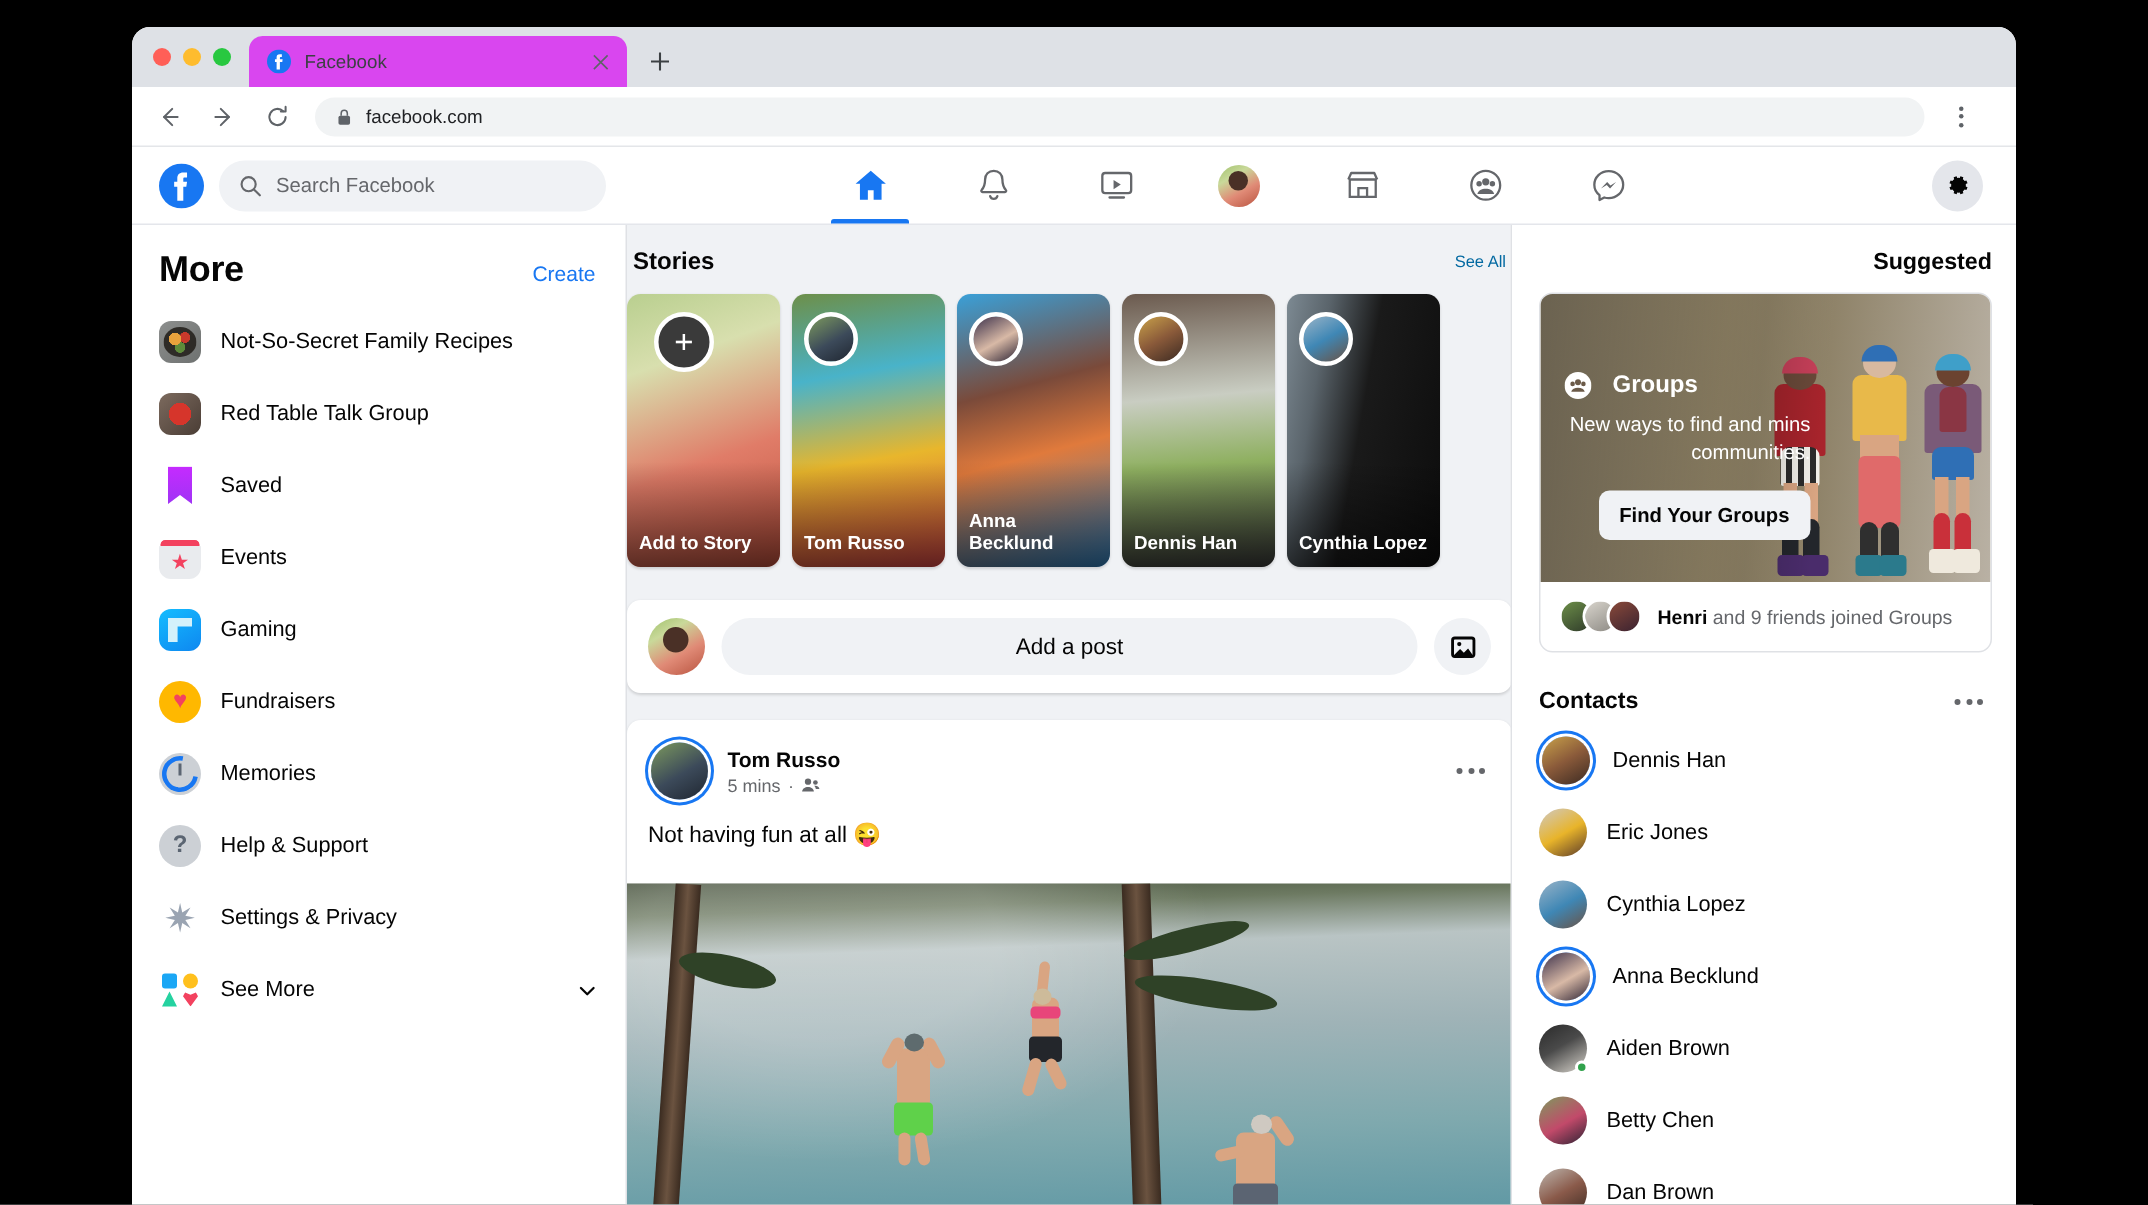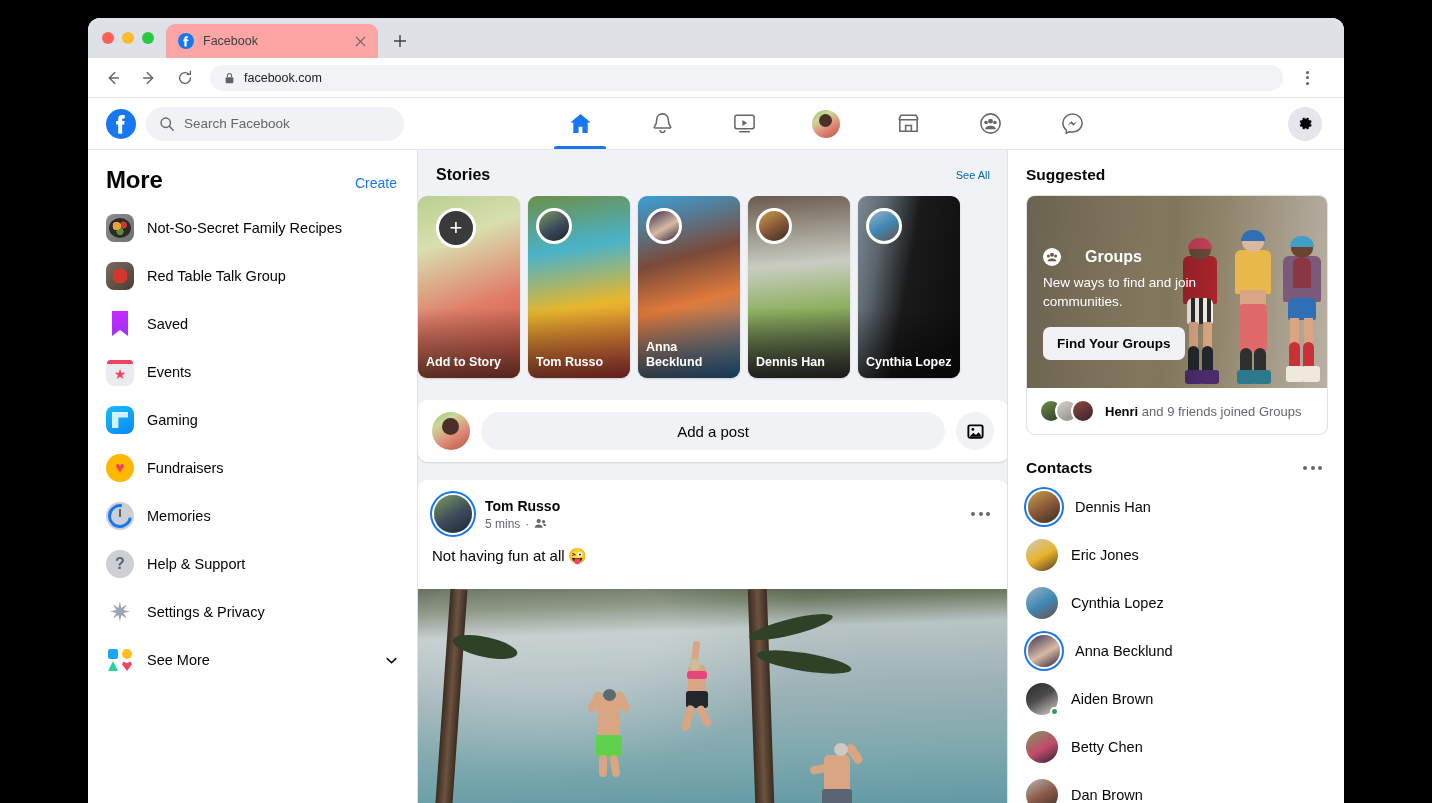--- a/index.html
+++ b/index.html
@@ -31,22 +31,22 @@
     position: relative;
   }
   .traffic { display: flex; align-items: center; gap: 8px; height: 40px; padding: 0 12px 0 2px; }
   .dot { width: 12px; height: 12px; border-radius: 50%; }
   .dot.red { background: #ff5f57; }
   .dot.yellow { background: #febc2e; }
   .dot.green { background: #28c840; }
 
   .tab {
     display: flex; align-items: center; gap: 9px;
-    height: 34px; width: 212px;
-    background: #fca5a5;
+    height: 34px; width: 252px;
+    background: #d946ef;
     border-radius: 9px 9px 0 0;
     padding: 0 10px 0 12px;
     position: relative;
   }
   .tab-favicon { width: 16px; height: 16px; flex: 0 0 16px; }
   .tab-title {
     font-size: 12.5px; color: #3c4043;
     flex: 1 1 auto; white-space: nowrap; overflow: hidden; text-overflow: ellipsis;
   }
   .tab-close {
@@ -196,21 +196,21 @@
   .sm-a,.sm-b,.sm-c,.sm-d { position:absolute; }
   .sm-a { left:2px; top:3px; width:10px; height:10px; background:#1ba7f5; border-radius:2px; }
   .sm-b { right:2px; top:3px; width:10px; height:10px; background:#ffc01d; border-radius:50%; }
   .sm-c { left:2px; bottom:3px; width:0; height:0; border-left:5px solid transparent; border-right:5px solid transparent; border-bottom:10px solid #25d2a0; }
   .sm-d { right:2px; bottom:3px; width:10px; height:10px; background:#f3425f; clip-path: polygon(50% 100%,0 32%,14% 6%,50% 22%,86% 6%,100% 32%); }
 
   
   .centercol { flex: 1 1 auto; padding: 16px 0 0 0; overflow: hidden; position: relative; }
   .feed-inner { width: 590px; margin: 0 auto; }
 
-  .stories-head { display: flex; align-items: center; justify-content: space-between; margin-bottom: 12px; padding: 0 18px; }
+  .stories-head { display: flex; align-items: center; justify-content: space-between; margin-bottom: 12px; padding: 0 4px; }
   .stories-title { font-size: 16px; font-weight: bold; color: #050505; }
   .see-all { font-size: 11px; color: #0369a1; }
 
   .stories-row { display: flex; gap: 8px; }
   .story {
     width: 102px; height: 182px; border-radius: 9px;
     position: relative; overflow: hidden; flex: 0 0 102px;
     box-shadow: 0 1px 2px rgba(0,0,0,0.15);
   }
   .story-shade { position: absolute; left:0; right:0; bottom:0; height: 70px; background: linear-gradient(180deg, rgba(0,0,0,0) 0%, rgba(0,0,0,0.55) 100%); }
@@ -302,31 +302,31 @@
   .sw-short { position: absolute; border-radius: 3px; }
   .s1 { left: 170px; top: 100px; width: 44px; height: 86px; }
   .s2 { left: 262px; top: 62px; width: 34px; height: 82px; }
   .s3 { left: 392px; top: 150px; width: 56px; height: 92px; }
   .s4 { left: 288px; top: 222px; width: 38px; height: 78px; }
 
   
   .rightcol {
     width: 337px; flex: 0 0 337px; background: #ffffff;
     border-left: 1px solid #dfe1e5;
-    padding: 16px 16px 0 18px; overflow: hidden;
+    padding: 16px 16px 0 18px; overflow: hidden; text-align: right;
   }
   .r-title { font-size: 15.5px; font-weight: bold; color: #050505; margin-bottom: 11px; }
   .sugg-card { border: 1px solid #dfe1e5; border-radius: 9px; overflow: hidden; }
   .sugg-img {
     height: 192px; position: relative;
     background: linear-gradient(95deg,#b8a98a 0%,#a79876 40%,#8f8369 62%,#b9b1a4 100%);
   }
   .sugg-overlay { position: absolute; inset: 0; background: linear-gradient(95deg, rgba(0,0,0,0.42) 0%, rgba(0,0,0,0.18) 48%, rgba(0,0,0,0) 62%); }
   .sugg-inner { position: absolute; left: 16px; top: 52px; right: 120px; }
-  .sugg-brand { display: flex; align-items: center; gap: 24px; color: #ffffff; font-size: 16px; font-weight: bold; margin-bottom: 7px; }
+  .sugg-brand { display: flex; align-items: center; gap: 14px; color: #ffffff; font-size: 16px; font-weight: bold; margin-bottom: 7px; }
   .sugg-desc { color: #ffffff; font-size: 13.5px; line-height: 19px; }
   .sugg-btn {
     display: inline-block; margin-top: 16px; background: #f0f2f5; color: #050505;
     font-size: 13.5px; font-weight: bold; padding: 9px 14px; border-radius: 7px;
   }
   .skater { position: absolute; bottom: 0; width: 48px; }
   .sk-top { position: absolute; border-radius: 6px 6px 2px 2px; }
   .sk-leg { position: absolute; background: #d9a582; }
   .sugg-foot { display: flex; align-items: center; gap: 10px; padding: 11px 12px; }
   .stack { display: flex; }
@@ -745,21 +745,21 @@
                 <svg viewBox="0 0 20 20" width="18" height="18">
                     <circle cx="10" cy="10" r="10" fill="#ffffff"></circle>
                     <circle cx="10" cy="7.6" r="2.2" fill="#6b5a48"></circle>
                     <circle cx="6" cy="8.8" r="1.7" fill="#6b5a48"></circle>
                     <circle cx="14" cy="8.8" r="1.7" fill="#6b5a48"></circle>
                     <path d="M5 14.6c.4-2 2.5-3 5-3s4.6 1 5 3H5z" fill="#6b5a48"></path>
                   </svg>
               </span>
               <span>Groups</span>
             </div>
-            <div class="sugg-desc">New ways to find and join communities.</div>
+            <div class="sugg-desc">New ways to find and mins communities.</div>
             <span class="sugg-btn">Find Your Groups</span>
           </div>
         </div>
         <div class="sugg-foot">
           <span class="stack">
             <i class="sa sa1"></i>
             <i class="sa sa2"></i>
             <i class="sa sa3"></i>
           </span>
           <span class="foot-text">

